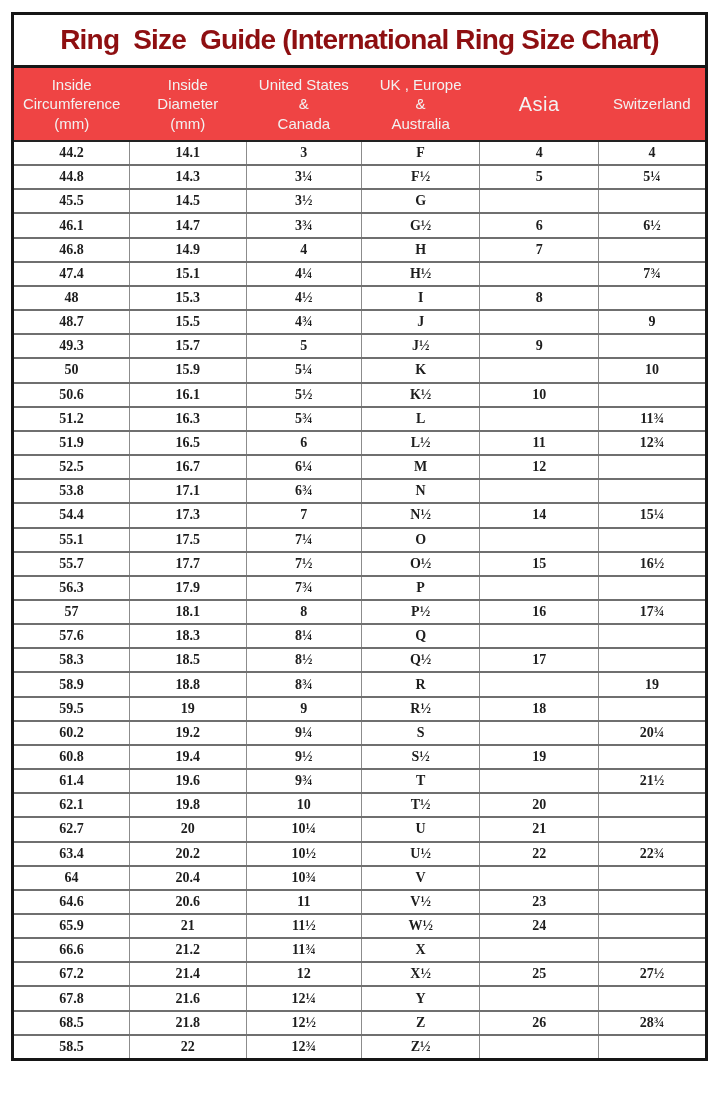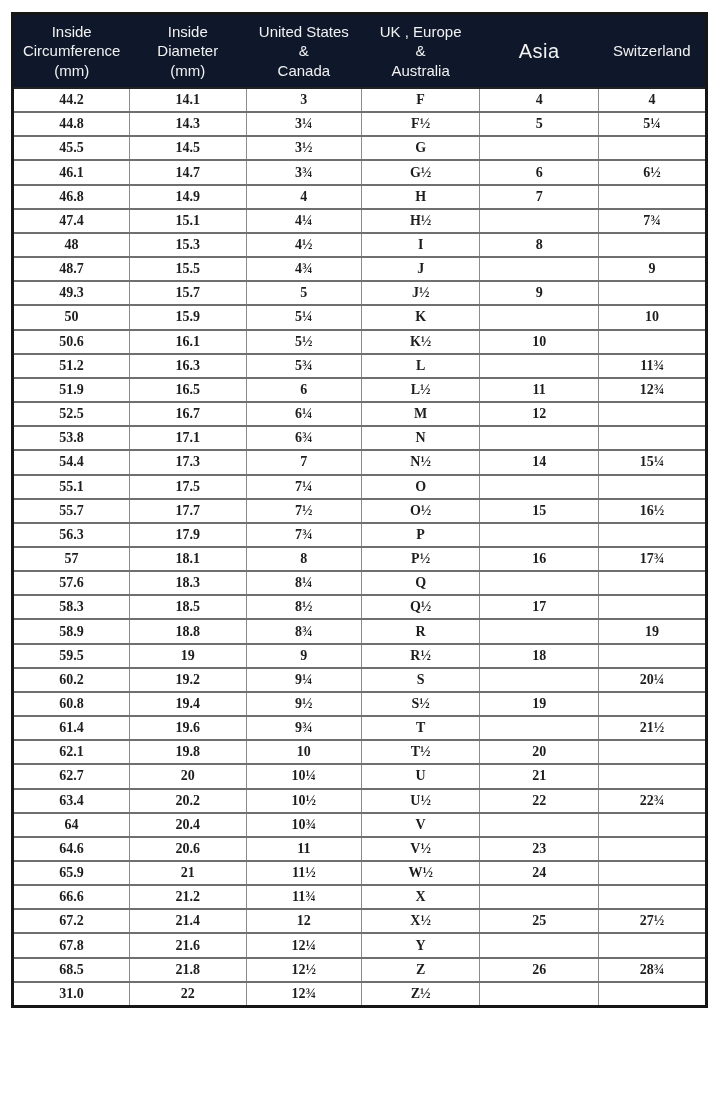--- a/index.html
+++ b/index.html
@@ -45,21 +45,21 @@
     border-collapse: collapse;
     table-layout: fixed;
   }
   col.c1 { width: 16.7%; }
   col.c2 { width: 16.9%; }
   col.c3 { width: 16.7%; }
   col.c4 { width: 17.1%; }
   col.c5 { width: 17.2%; }
   col.c6 { width: 15.4%; }
   thead th {
-    background: #0f172a;
+    background: #ef4444;
     color: #f2f2f2;
     font-weight: 400;
     font-size: 15px;
     line-height: 1.3;
     height: 72px;
     text-align: center;
     vertical-align: middle;
     white-space: pre-line;
     padding: 0 2px;
     border: none;
@@ -85,20 +85,23 @@
     background: #ffffff;
   }
   tbody tr:first-child td { border-top: none; }
   tbody td:first-child { border-left: none; }
   tbody td:last-child { border-right: none; }
 </style>
 </head>
 <body>
 
 <div class="frame">
+  <div class="title-bar">
+    <h1>Ring  Size  Guide (International Ring Size Chart)</h1>
+  </div>
   <table class="ring-table">
     <colgroup>
       <col class="c1">
         <col class="c2">
         <col class="c3">
         <col class="c4">
         <col class="c5">
         <col class="c6">
     </colgroup>
     <thead>
@@ -410,21 +413,21 @@
         </tr>
         <tr>
           <td>68.5</td>
           <td>21.8</td>
           <td>12½</td>
           <td>Z</td>
           <td>26</td>
           <td>28¾</td>
         </tr>
         <tr>
-          <td>31.0</td>
+          <td>58.5</td>
           <td>22</td>
           <td>12¾</td>
           <td>Z½</td>
           <td></td>
           <td></td>
         </tr>
       </tbody>
   </table>
 </div>
 

